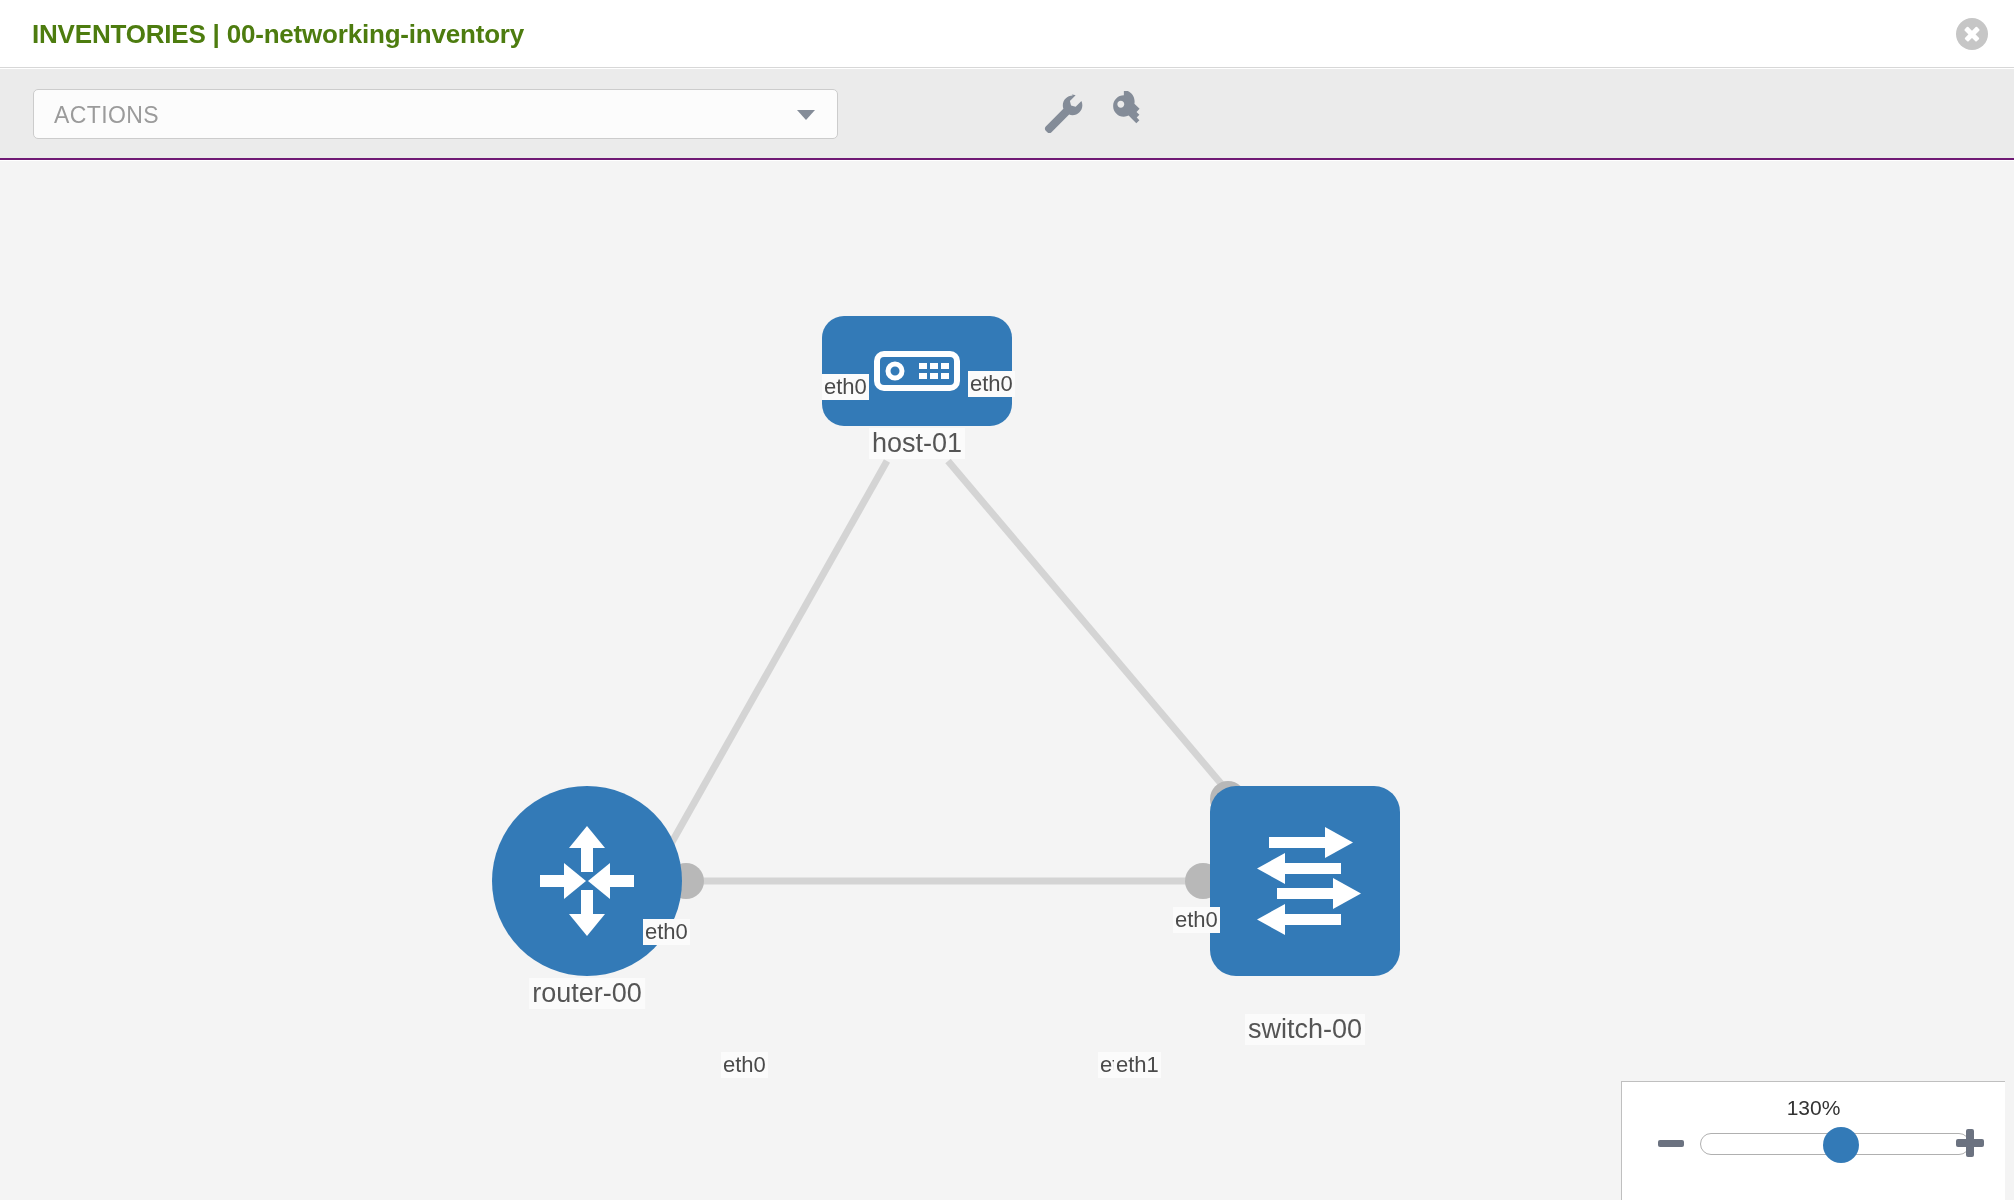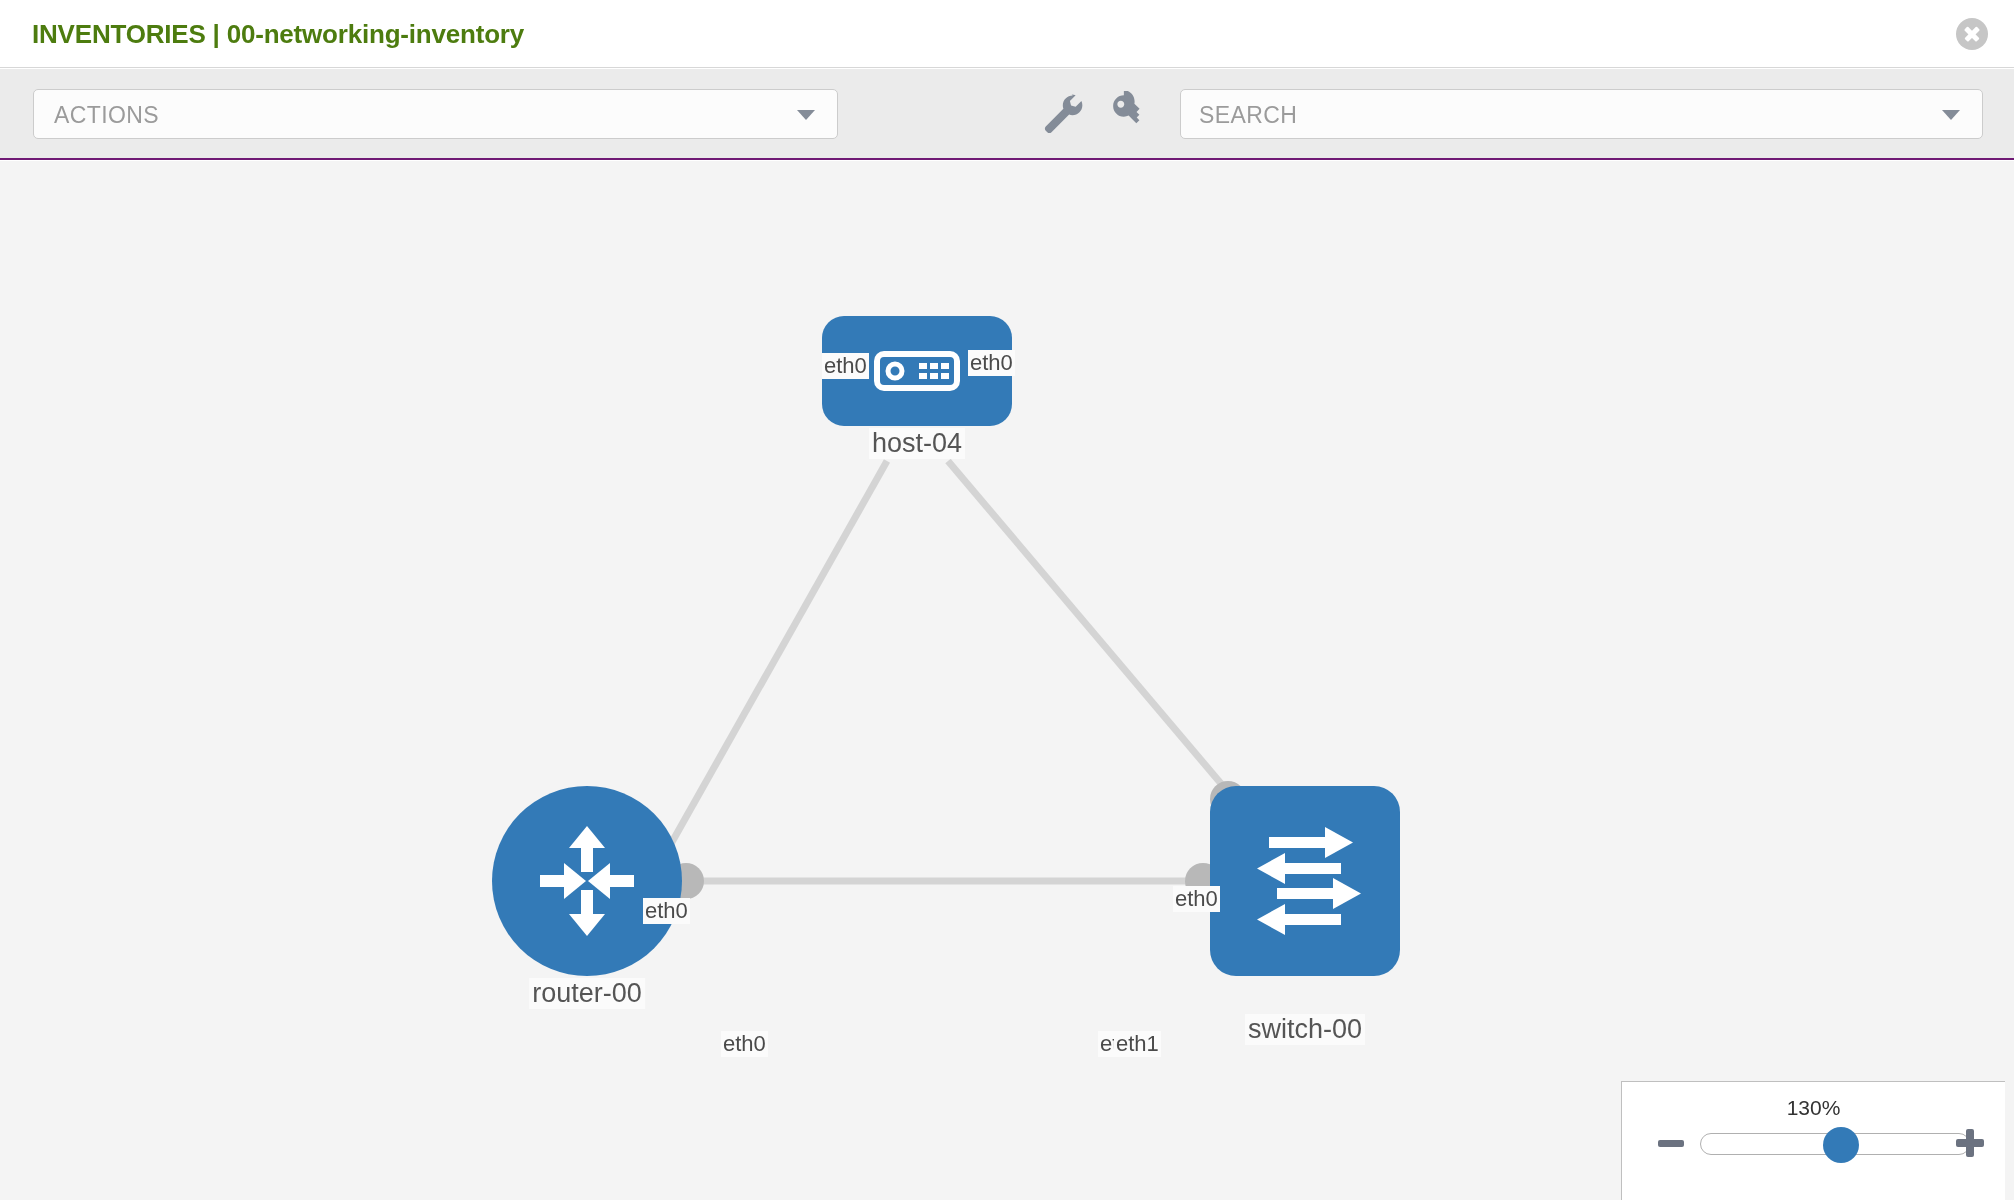--- a/index.html
+++ b/index.html
@@ -207,20 +207,21 @@
 
   
   .iface {
     position: absolute;
     font-size: 22px;
     color: #4a4a4a;
     background: #fbfbfb;
     padding: 0 2px;
     white-space: nowrap;
     line-height: 26px;
+    margin-top: 21px;
   }
 
   
   .zoom-panel {
     position: absolute;
     left: 1621px;
     top: 1081px;
     width: 384px;
     height: 119px;
     background: #ffffff;
@@ -303,24 +304,20 @@
         <circle fill="#848c98" cx="5" cy="19.8" r="1.1"></circle>
       </svg>
     </div>
 
     <div class="tool-icon" id="key-icon">
       <svg viewBox="0 0 24 24" aria-hidden="true">
         <path fill="#848c98" d="M8.8 2.2c-3.1 0-5.6 2.5-5.6 5.6s2.5 5.6 5.6 5.6c.9 0 1.7-.2 2.5-.6l1.9 1.9 2.1 2.1 1.6-1.6-1.4-1.4 1.4-1.4-1.5-1.5 1.6-1.6-2.7-2.7c.1-.4.1-.8.1-1.2 0-3.1-2.5-5.8-5.6-5.8zm-1.6 2.9c1 0 1.8.8 1.8 1.8s-.8 1.8-1.8 1.8-1.8-.8-1.8-1.8.8-1.8 1.8-1.8z"></path>
       </svg>
     </div>
 
-    <div class="search-box">
-      <span class="label">SEARCH</span>
-      <span class="caret"></span>
-    </div>
   </div>
 
   <div class="canvas">
 
     <svg class="links" viewBox="0 0 2014 1039">
 
       <line x1="887" y1="300" x2="650" y2="720" stroke="#d4d4d4" stroke-width="7"></line>
 
       <line x1="948" y1="300" x2="1240" y2="645" stroke="#d4d4d4" stroke-width="7"></line>
 
@@ -339,21 +336,21 @@
           <rect x="3" y="8" width="80" height="34" rx="7" ry="7" fill="none" stroke="#ffffff" stroke-width="6"></rect>
           <circle cx="21" cy="25" r="7" fill="none" stroke="#ffffff" stroke-width="5"></circle>
           <rect x="45" y="17" width="8" height="6" fill="#ffffff"></rect>
           <rect x="56" y="17" width="8" height="6" fill="#ffffff"></rect>
           <rect x="67" y="17" width="8" height="6" fill="#ffffff"></rect>
           <rect x="45" y="27" width="8" height="6" fill="#ffffff"></rect>
           <rect x="56" y="27" width="8" height="6" fill="#ffffff"></rect>
           <rect x="67" y="27" width="8" height="6" fill="#ffffff"></rect>
         </svg>
       </div>
-      <div class="node-label">host-04</div>
+      <div class="node-label">host-01</div>
     </div>
 
     <div class="node" id="node-router">
       <div class="node-shape">
         <svg width="118" height="118" viewBox="0 0 118 118" aria-hidden="true">
           <g fill="#ffffff">
 
             <rect x="53" y="12" width="12" height="38"></rect>
             <polygon points="59,4 77,26 41,26"></polygon>
 

